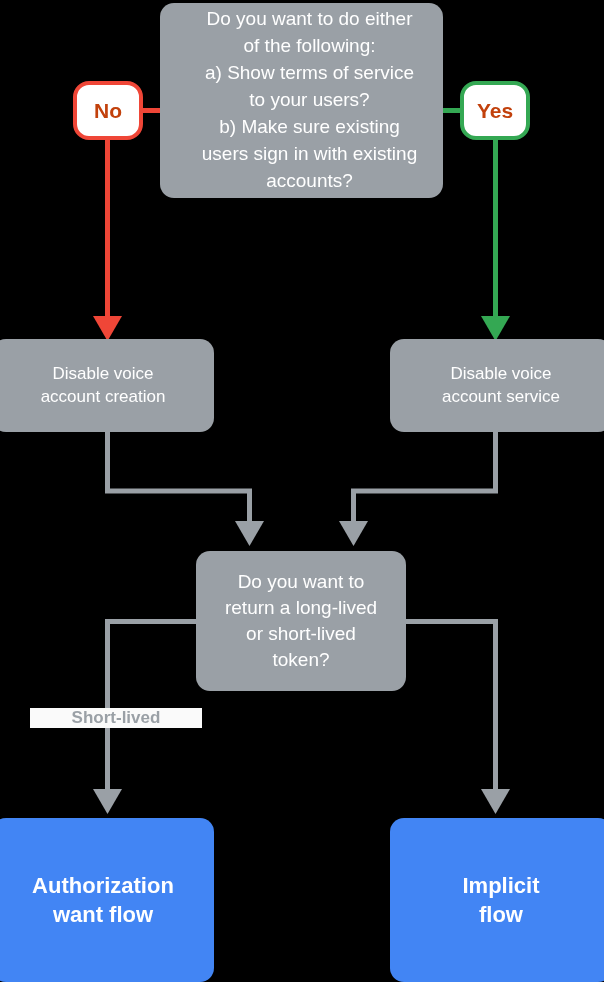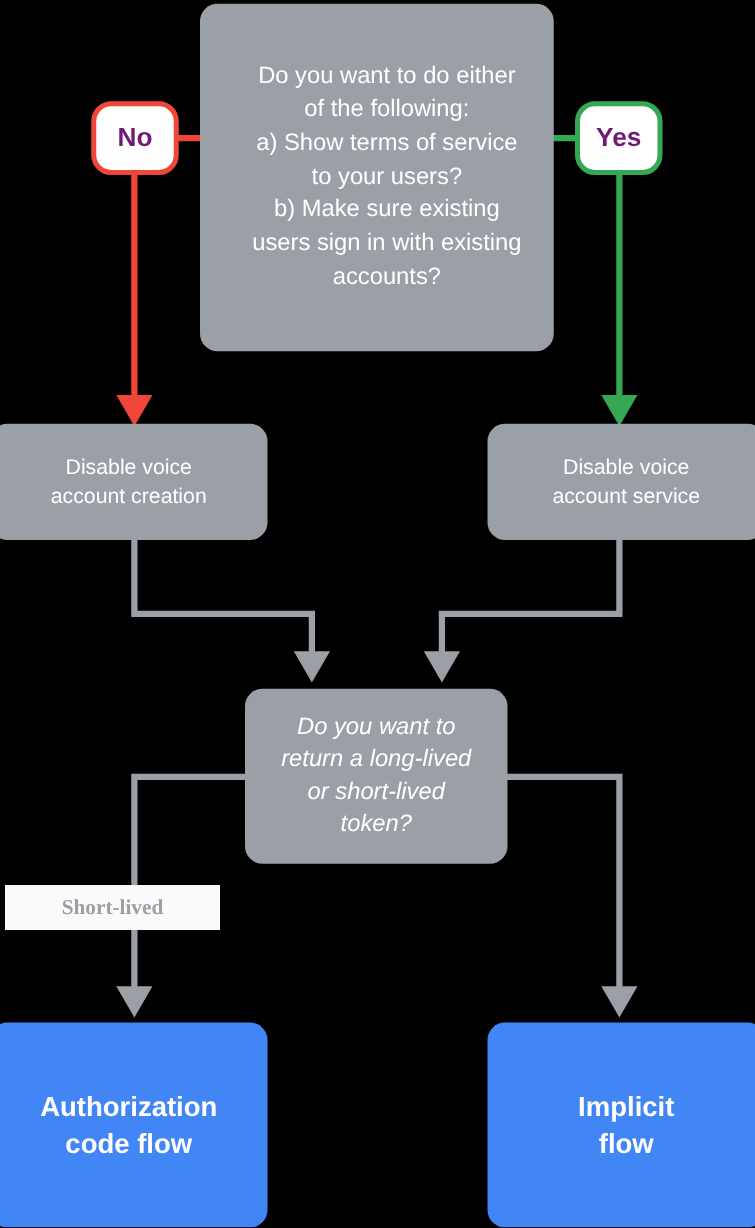--- a/index.html
+++ b/index.html
@@ -40,38 +40,38 @@
     display: block;
     white-space: pre-line;
     line-height: 1.30;
   }
 
   
   #decision-start {
     left: 160px;
     top: 3px;
     width: 283px;
-    height: 278px;
+    height: 195px;
     font-size: 19px;
     padding-left: 16px;
   }
   #decision-start .node-text { line-height: 1.42; }
 
   
   .badge {
     position: absolute;
     box-sizing: border-box;
     display: flex;
     align-items: center;
     justify-content: center;
     background: #ffffff;
     border-radius: 16px;
     font-size: 21px;
     font-weight: bold;
-    color: #701a75;
+    color: #c2410c;
     z-index: 6;
   }
   #badge-no {
     left: 73px;
     top: 81px;
     width: 70px;
     height: 59px;
     border: 4px solid #ef4637;
   }
   #badge-yes {
@@ -99,43 +99,41 @@
     font-size: 17px;
   }
 
   
   #decision-token {
     left: 196px;
     top: 551px;
     width: 210px;
     height: 140px;
     font-size: 19px;
-    font-style: italic;
   }
   #decision-token .node-text { line-height: 1.36; }
 
   
   .edge-label {
     position: absolute;
     box-sizing: border-box;
     display: flex;
     align-items: center;
     justify-content: center;
     background: #fafafa;
     color: #9aa0a6;
     font-size: 17px;
     font-weight: bold;
     z-index: 5;
   }
   #label-short {
-    left: 4px;
+    left: 30px;
     top: 708px;
     width: 172px;
-    height: 36px;
-    font-family: Liberation Serif, serif;
+    height: 20px;
   }
   #label-long {
     left: 409px;
     top: 708px;
     width: 172px;
     height: 36px;
   }
 
   
   #node-auth {
@@ -230,21 +228,21 @@
 token?</span>
   </div>
 
   <div class="edge-label" id="label-short">
     <span>Short-lived</span>
   </div>
 
 
   <div class="node node-blue" id="node-auth">
     <span class="node-text">Authorization
-code flow</span>
+want flow</span>
   </div>
 
   <div class="node node-blue" id="node-implicit">
     <span class="node-text">Implicit
 flow</span>
   </div>
 
 </div>
 
 </body></html>

